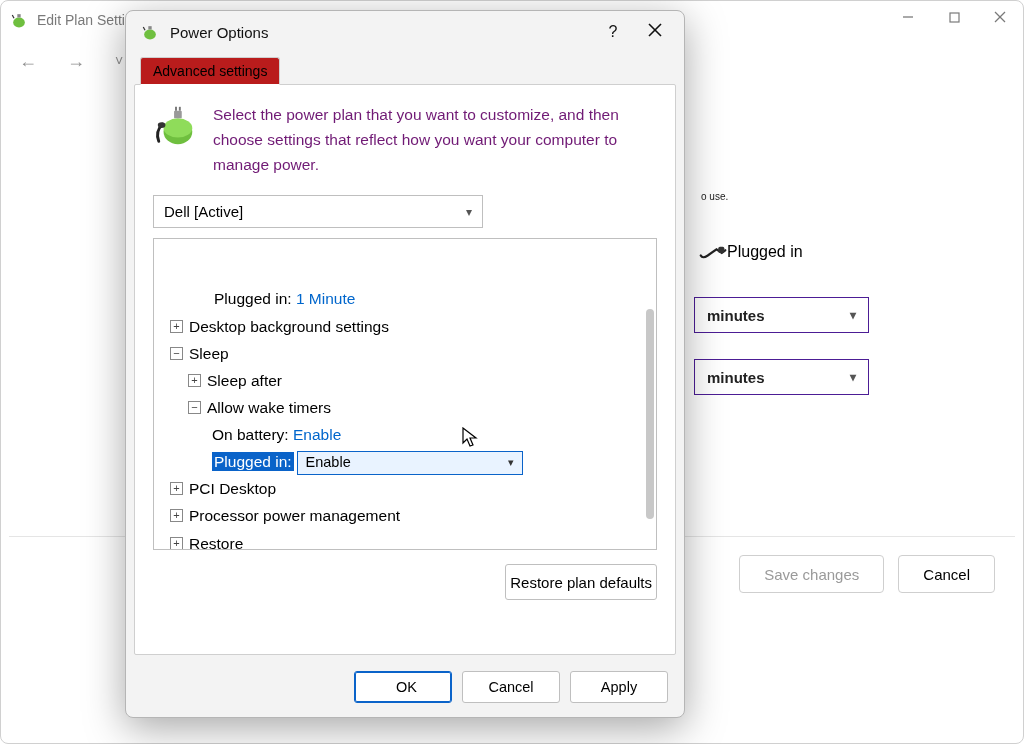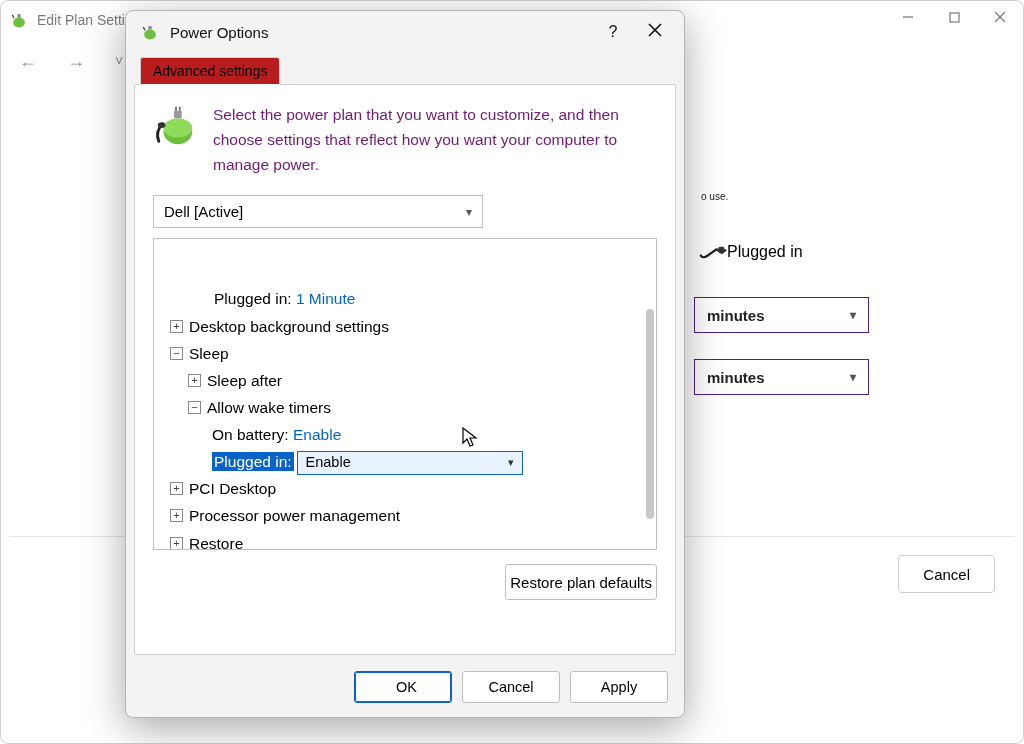--- a/index.html
+++ b/index.html
@@ -112,20 +112,23 @@
     <span>minutes</span>
     <span class="bg-chevron">▾</span>
   </div>
   <div class="bg-combo bg-combo2">
     <span>minutes</span>
     <span class="bg-chevron">▾</span>
   </div>
 
   <div class="divider"></div>
   <div class="bg-buttons">
+    <div class="bg-btn disabled">
+        <span>Save changes</span>
+      </div>
     <div class="bg-btn">
         <span>Cancel</span>
       </div>
   </div>
 </div>
 
 <div class="dialog">
   <div class="dlg-titlebar">
     <span class="icon">
       <svg viewBox="0 0 24 24" width="20" height="20">

